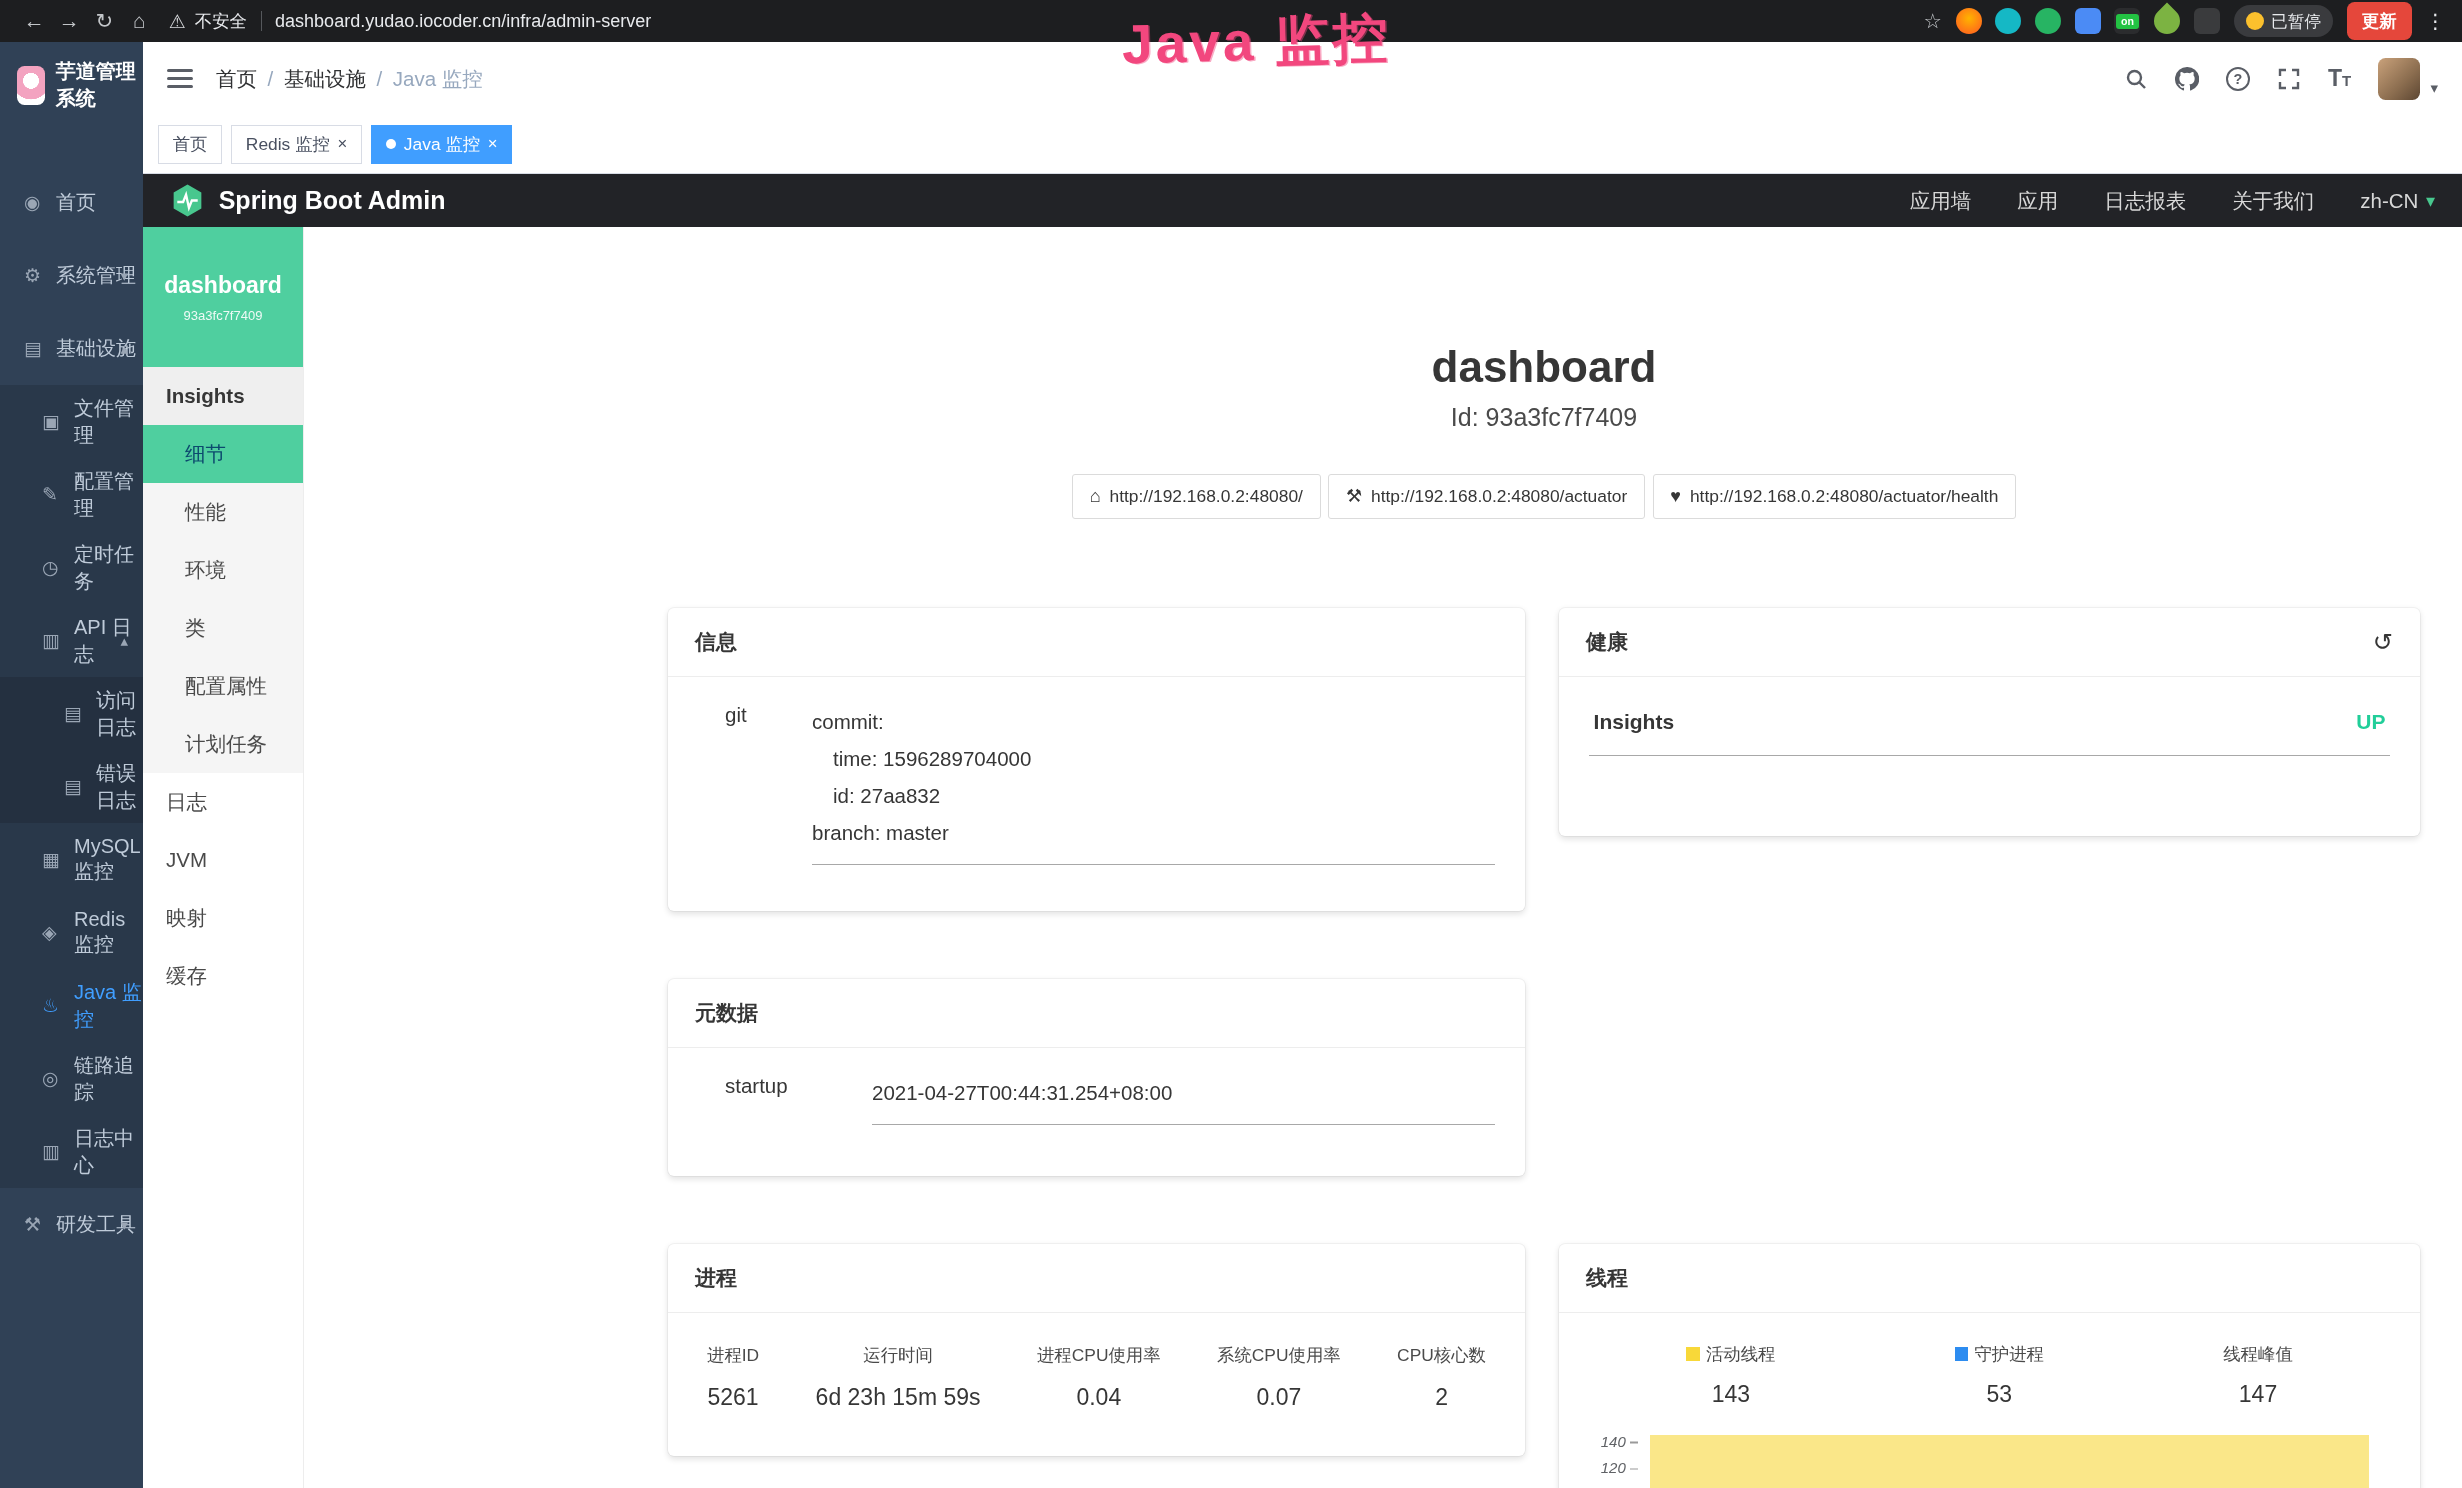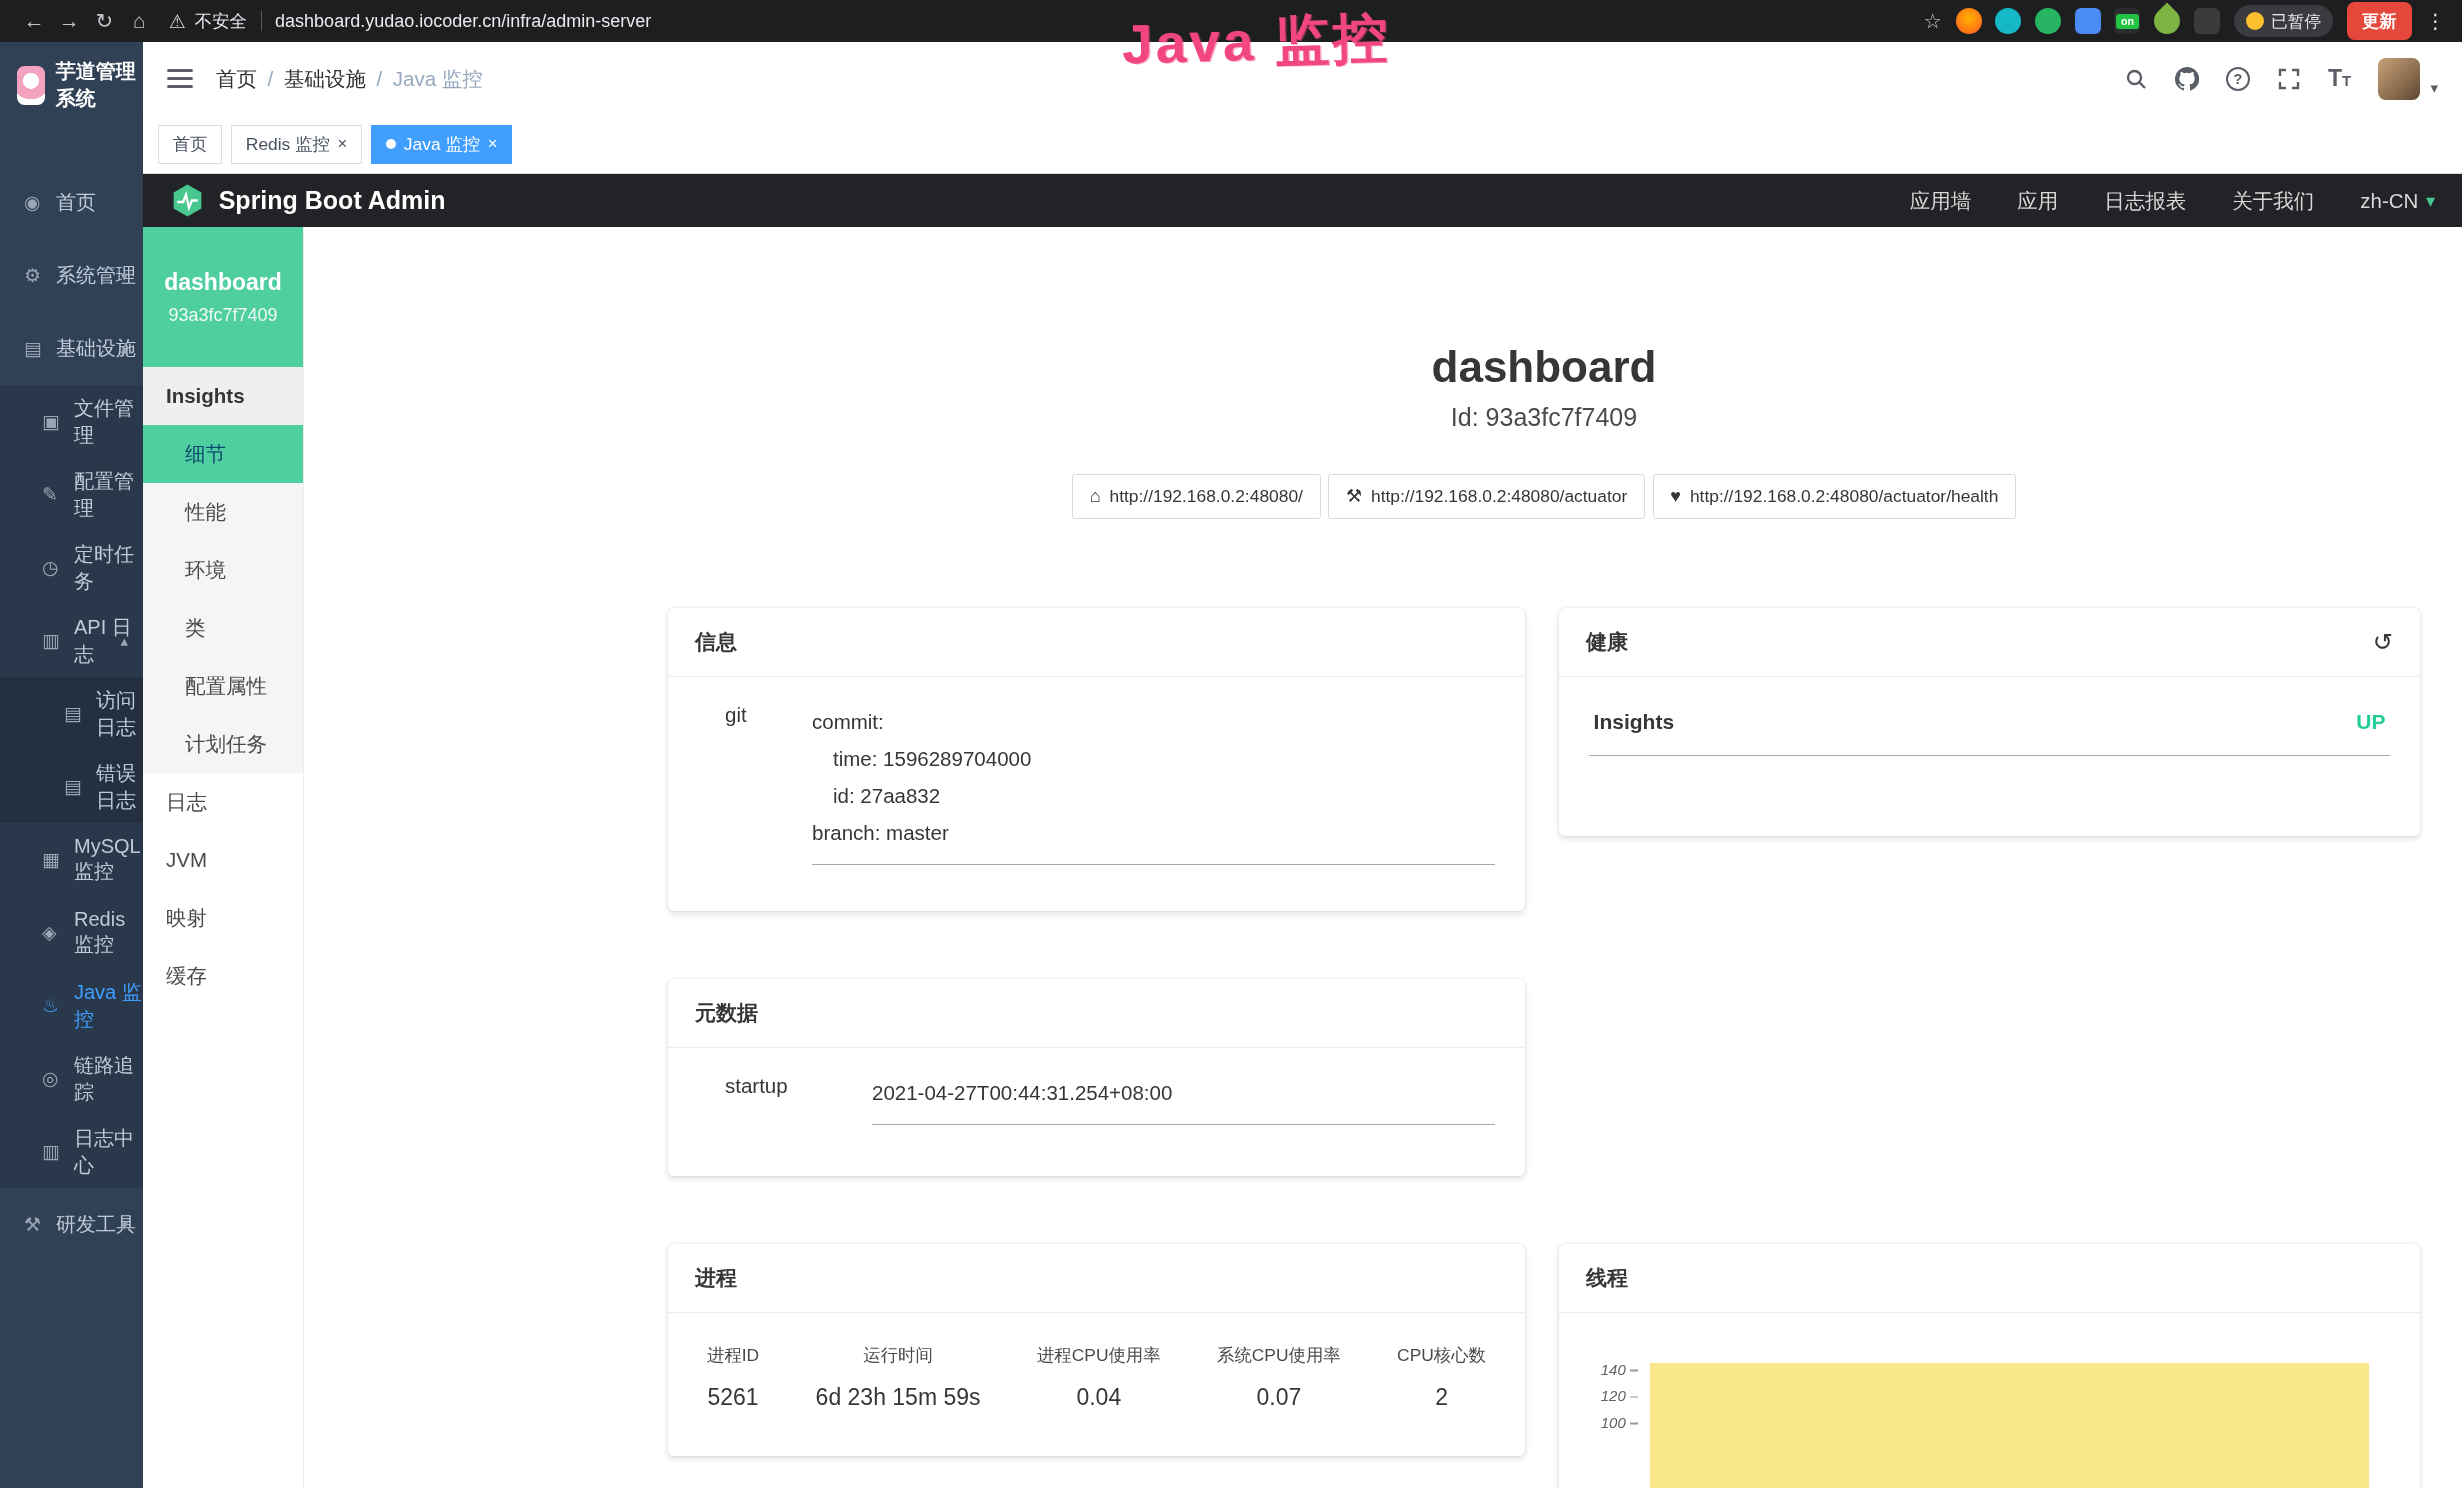--- a/index.html
+++ b/index.html
@@ -82,21 +82,21 @@
   .brand svg { width:35px; height:35px; }
   .brand-name { font-size:25px; font-weight:700; color:#fff; }
   .sba-nav { margin-left:auto; display:flex; align-items:center; gap:46px; font-size:20.5px; color:#d8d8d8; }
   .locale { display:flex; align-items:center; gap:7.6px; }
   .locale .caret { color:#48c78e; font-size:18px; font-weight:700; }
 
   .sba-body { flex:1; display:flex; min-height:0; }
   .sba-sidebar { width:161px; background:#fff; border-right:0.8px solid #ededed; flex:0 0 auto; font-size:20.5px; color:#4a4a4a; }
   .instance-head { height:140px; background:#4fcf9f; color:#fff; display:flex; flex-direction:column; align-items:center; justify-content:center; gap:9px; }
   .instance-name { font-size:23px; font-weight:700; }
-  .instance-id { font-size:18px; opacity:.9; }
+  .instance-id { font-size:13px; opacity:.9; }
   .side-section { height:58px; display:flex; align-items:center; padding-left:23px; font-weight:700; color:#363636; background:#efefef; }
   .smi { height:58px; display:flex; align-items:center; padding-left:42px; background:#f5f5f5; cursor:pointer; }
   .smi.active { background:#4fcf9f; color:#0c4a6e; }
   .smi.top { padding-left:23px; background:#fff; }
 
   .sba-content { flex:1; position:relative; overflow:hidden; background:#fff; }
   .container { margin-left:364px; width:1752px; }
   .page-title { margin-top:115px; text-align:center; font-size:44px; font-weight:700; color:#363636; }
   .page-sub { margin-top:10.6px; text-align:center; font-size:25px; color:#4a4a4a; }
   .links { margin-top:42px; display:flex; justify-content:center; gap:7.6px; }
@@ -434,20 +434,42 @@
                         <div class="m-label">CPU核心数</div>
                         <div class="m-val">2</div>
                       </div>
                     </div>
                   </div>
                 </section>
 
                 <section class="card threads">
                   <div class="card-h">线程</div>
                   <div class="card-b">
+                    <div class="legend">
+                      <div class="lg">
+                        <div class="lg-top">
+                          <span class="sw yellow"></span>
+                          <span>活动线程</span>
+                        </div>
+                        <div class="lg-val">143</div>
+                      </div>
+                      <div class="lg">
+                        <div class="lg-top">
+                          <span class="sw blue"></span>
+                          <span>守护进程</span>
+                        </div>
+                        <div class="lg-val">53</div>
+                      </div>
+                      <div class="lg">
+                        <div class="lg-top">
+                          <span>线程峰值</span>
+                        </div>
+                        <div class="lg-val">147</div>
+                      </div>
+                    </div>
                     <div class="chart">
                       <span class="ytick" style="top:0px">140</span>
                       <span class="ytick" style="top:26.5px">120</span>
                       <span class="ytick" style="top:53px">100</span>
                       <div class="band"></div>
                     </div>
                   </div>
                 </section>
 
               </div>

